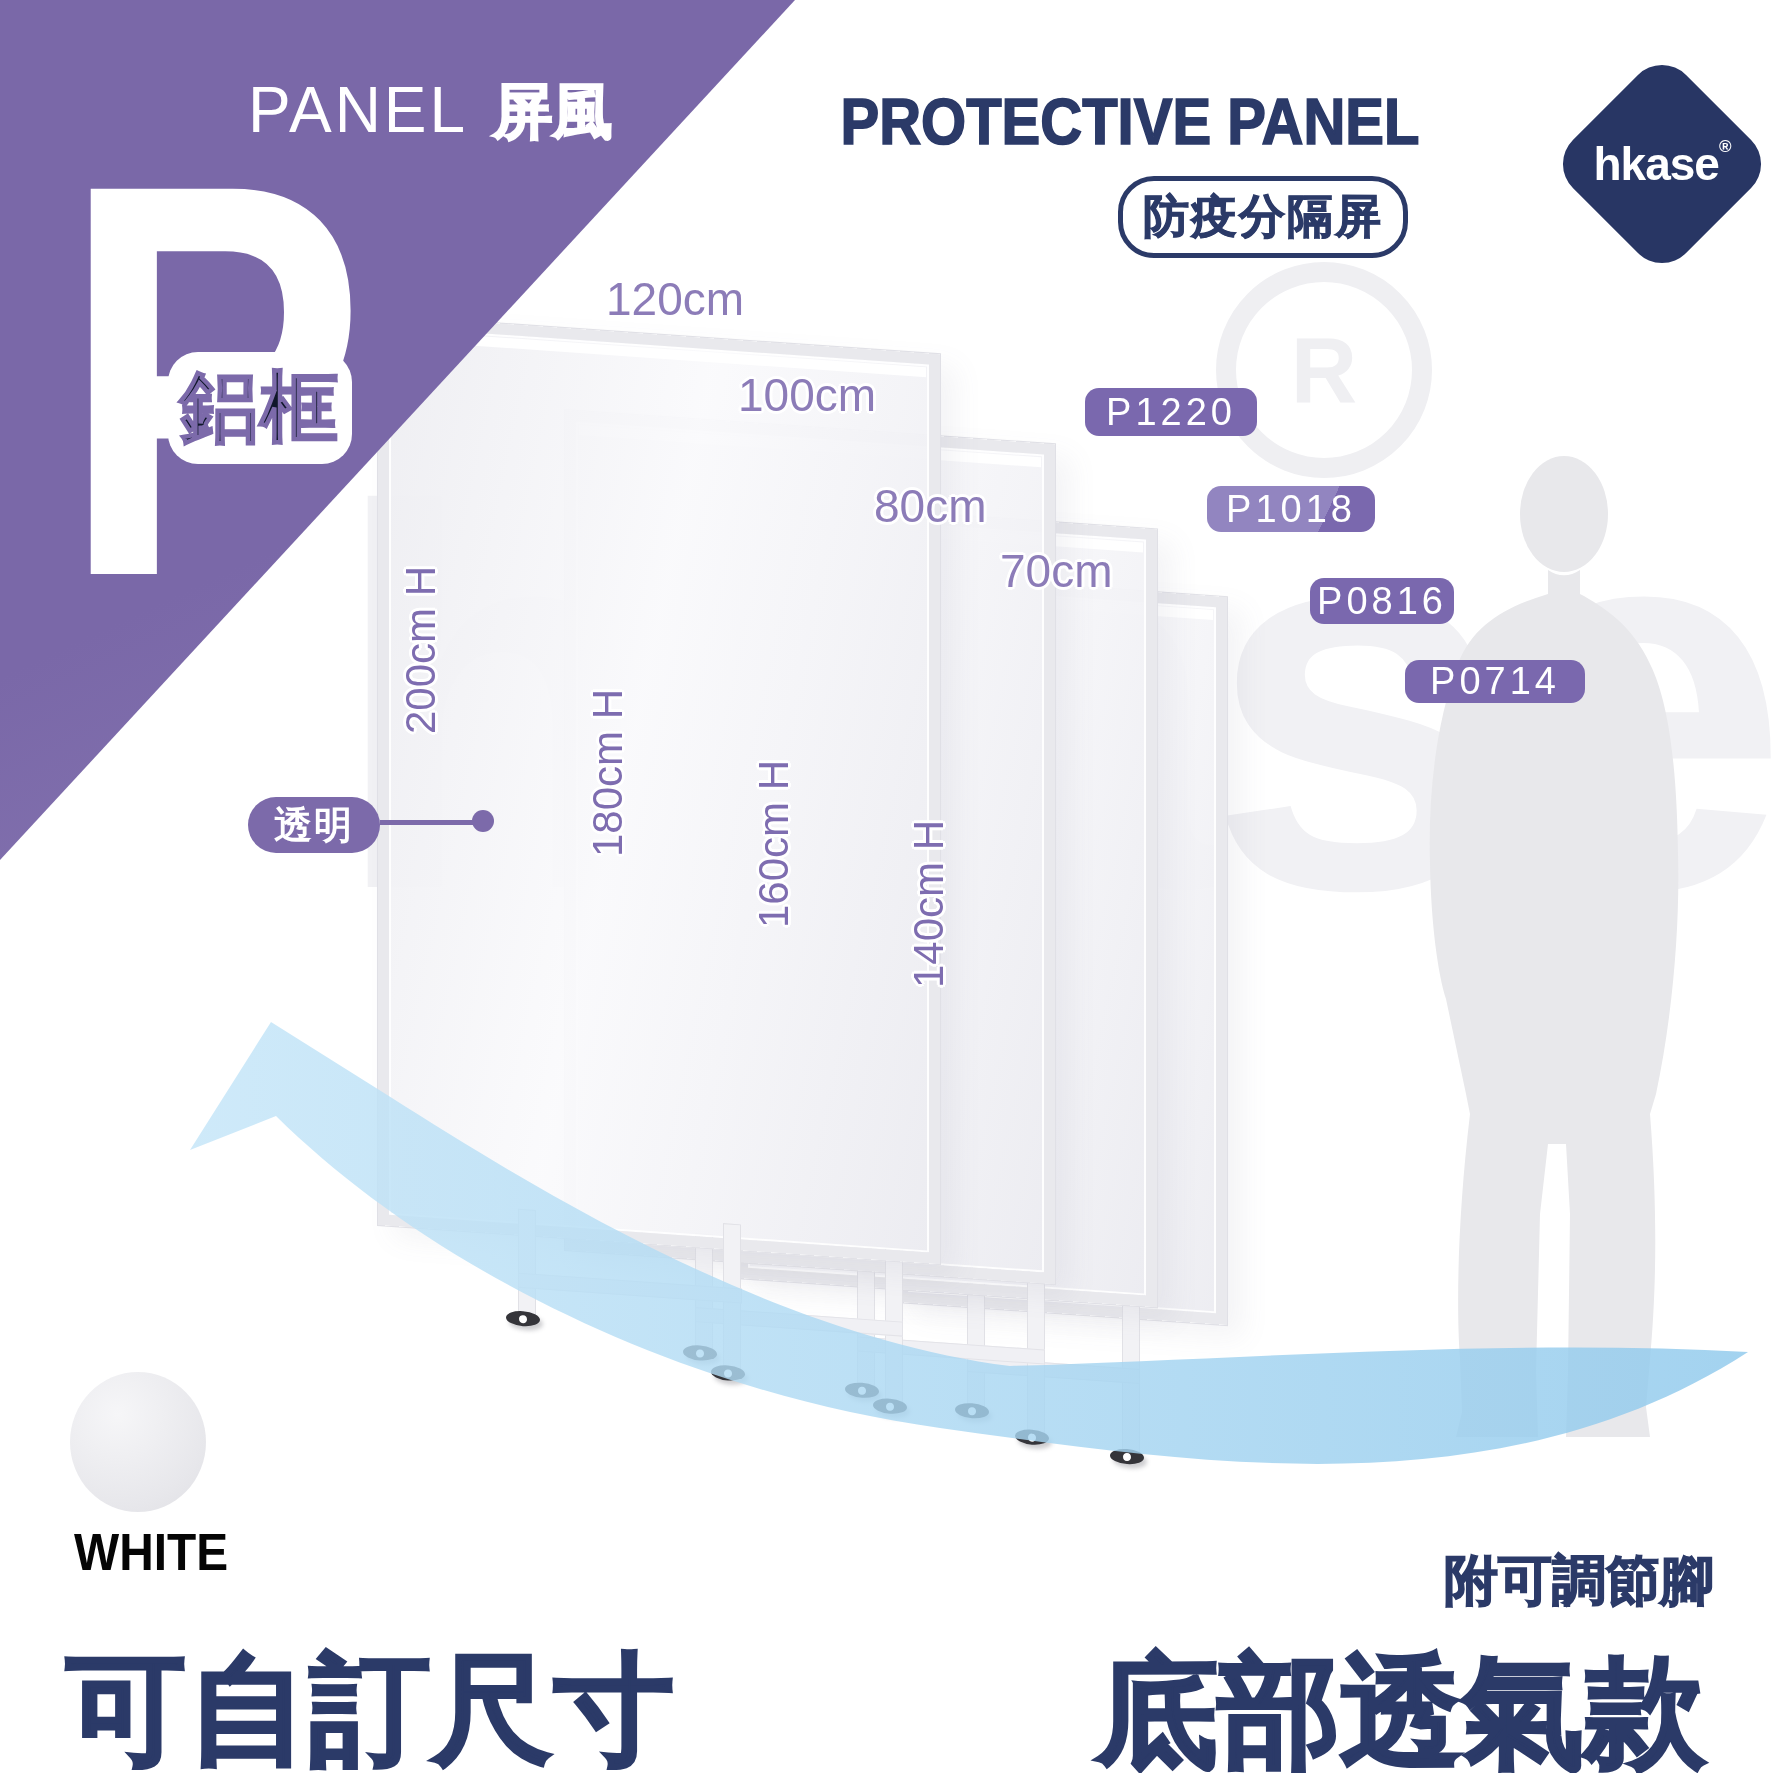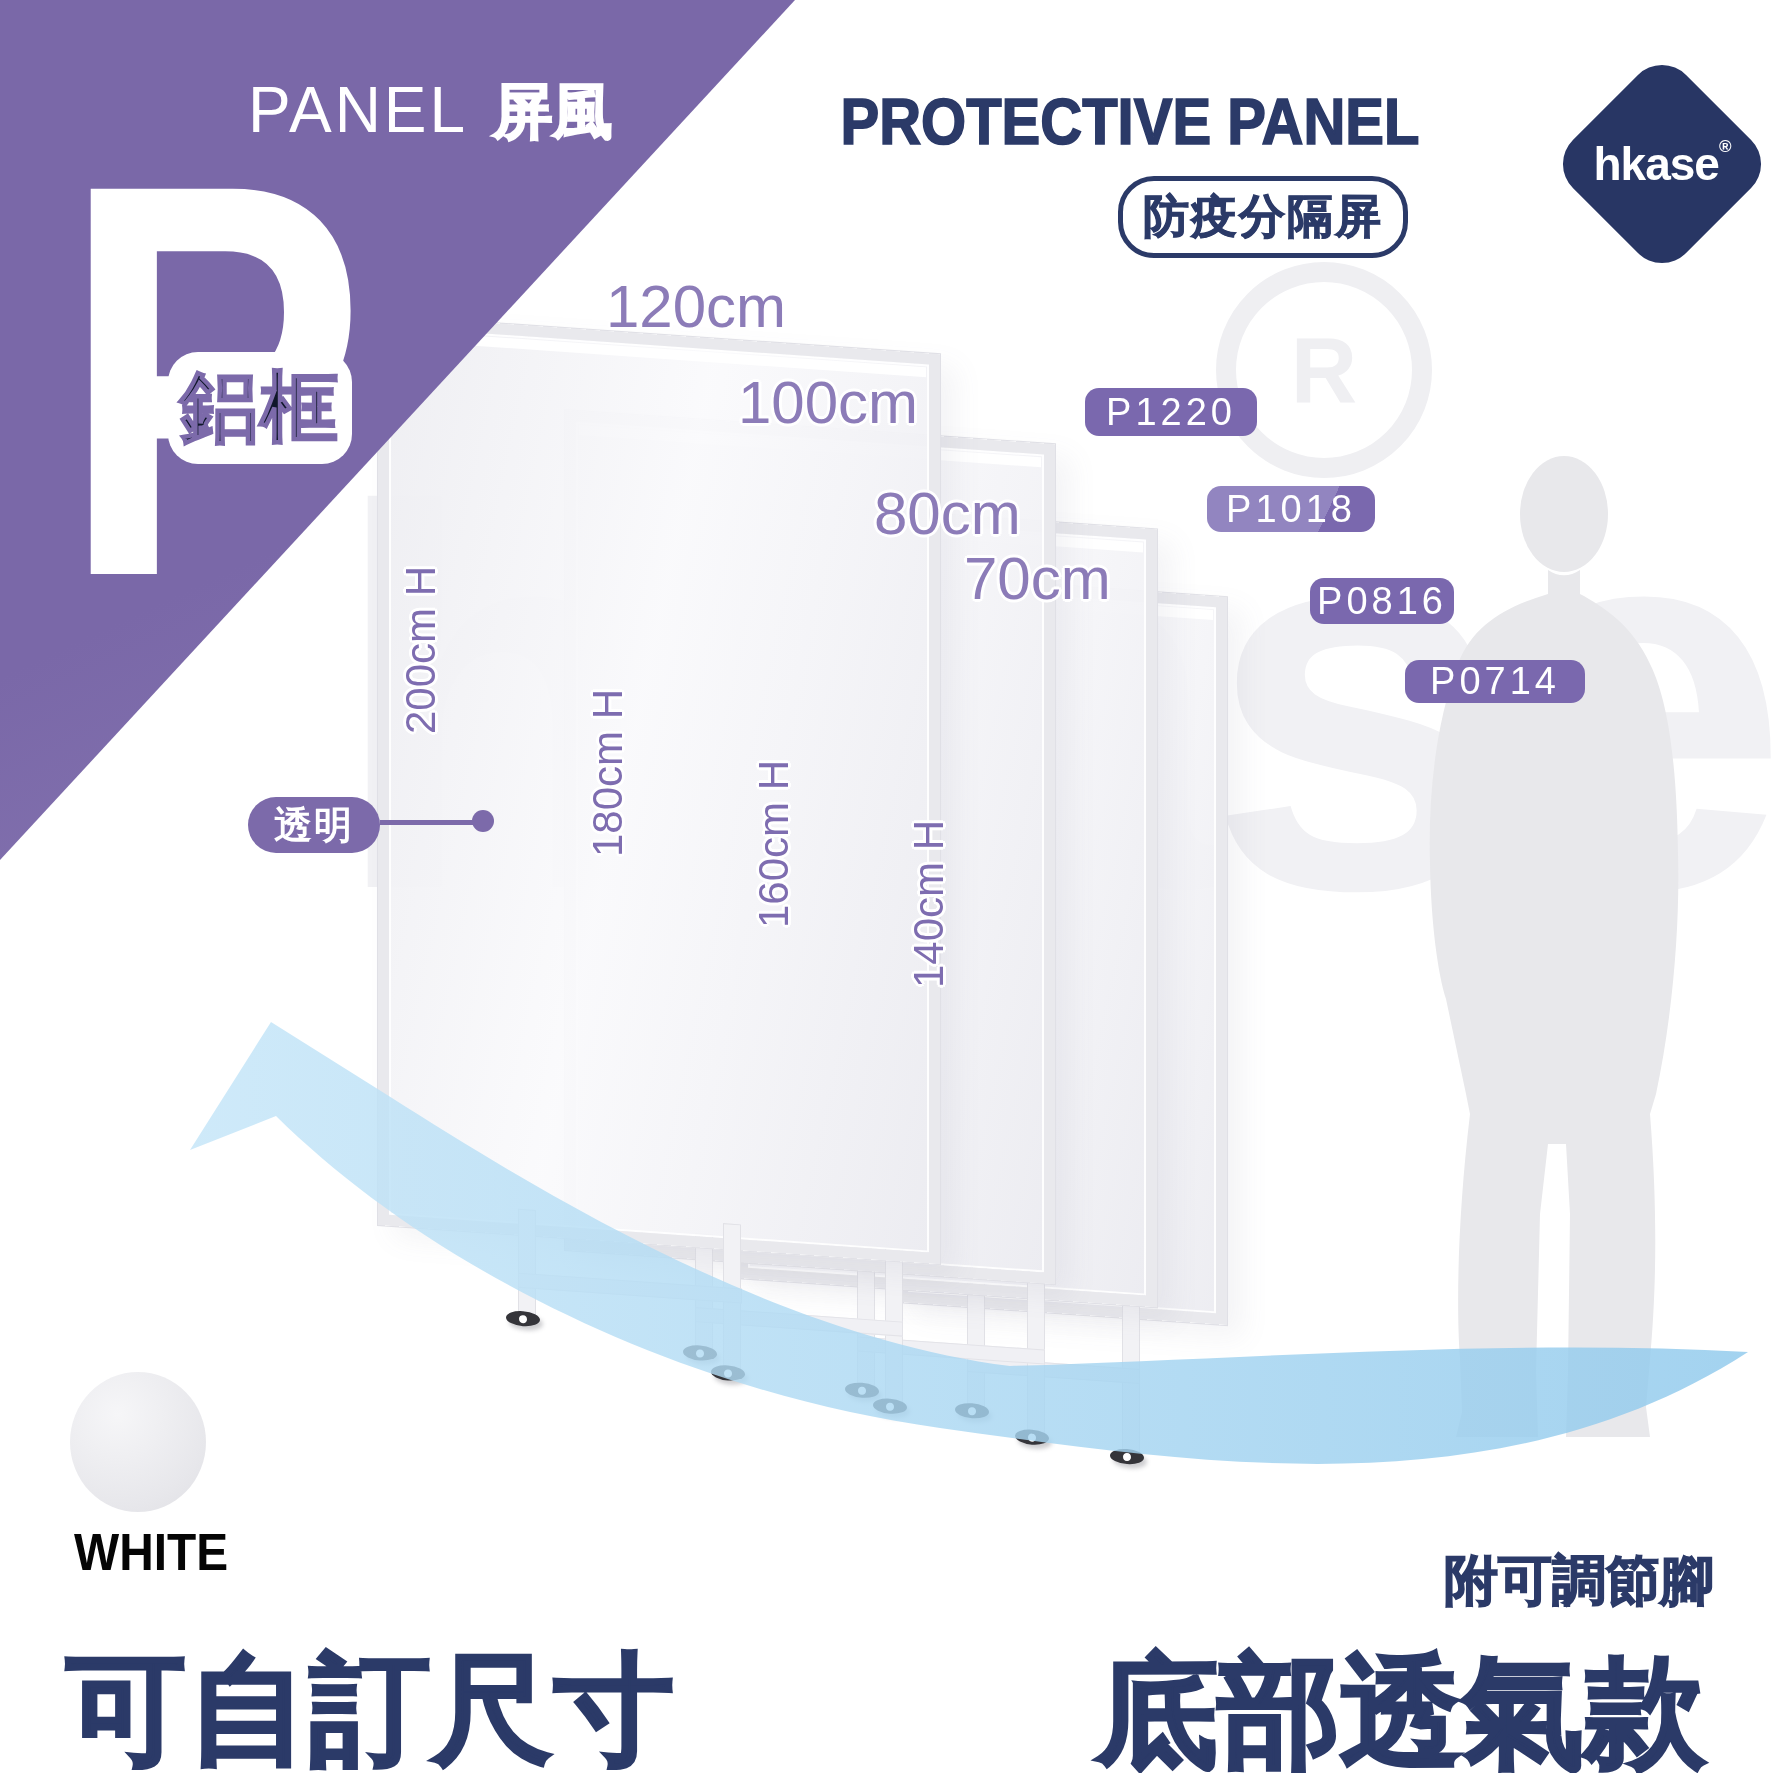--- a/index.html
+++ b/index.html
@@ -66,27 +66,27 @@
   .p4 .legB{left:225px;top:702px;height:160px;}
   .p4 .bar{left:70px;top:778px;width:171px;}
   .p4 .wA{left:58px;top:824px;}
   .p4 .wB{left:213px;top:859px;}
 
   
   .swoosh{left:0;top:0;z-index:7;}
 
   
   .wlbl{
-    font-size:60px;color:#8c7cb8;z-index:8;white-space:nowrap;
+    font-size:46px;color:#8c7cb8;z-index:8;white-space:nowrap;
     text-shadow:-3px 0 0 #fff,3px 0 0 #fff,0 -3px 0 #fff,0 3px 0 #fff,-2px -2px 0 #fff,2px 2px 0 #fff,2px -2px 0 #fff,-2px 2px 0 #fff;
   }
   .lbl-120{left:606px;top:272px;}
   .lbl-100{left:738px;top:368px;}
   .lbl-80{left:874px;top:479px;}
-  .lbl-70{left:964px;top:544px;}
+  .lbl-70{left:1000px;top:544px;}
 
   .vlbl{
     width:220px;text-align:center;font-size:42px;color:#7e6db0;z-index:8;white-space:nowrap;
     transform:rotate(-90deg);
     text-shadow:-3px 0 0 #fff,3px 0 0 #fff,0 -3px 0 #fff,0 3px 0 #fff,-2px -2px 0 #fff,2px 2px 0 #fff,2px -2px 0 #fff,-2px 2px 0 #fff;
   }
   .vl1{left:311px;top:626px;}
   .vl2{left:498px;top:749px;}
   .vl3{left:664px;top:820px;}
   .vl4{left:819px;top:880px;}

